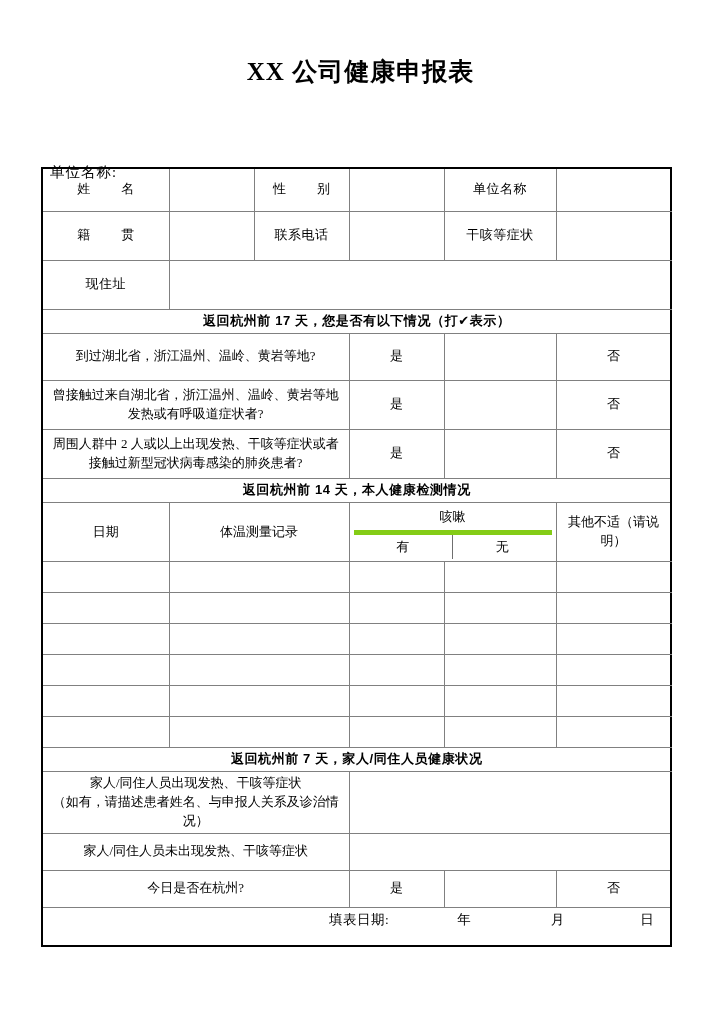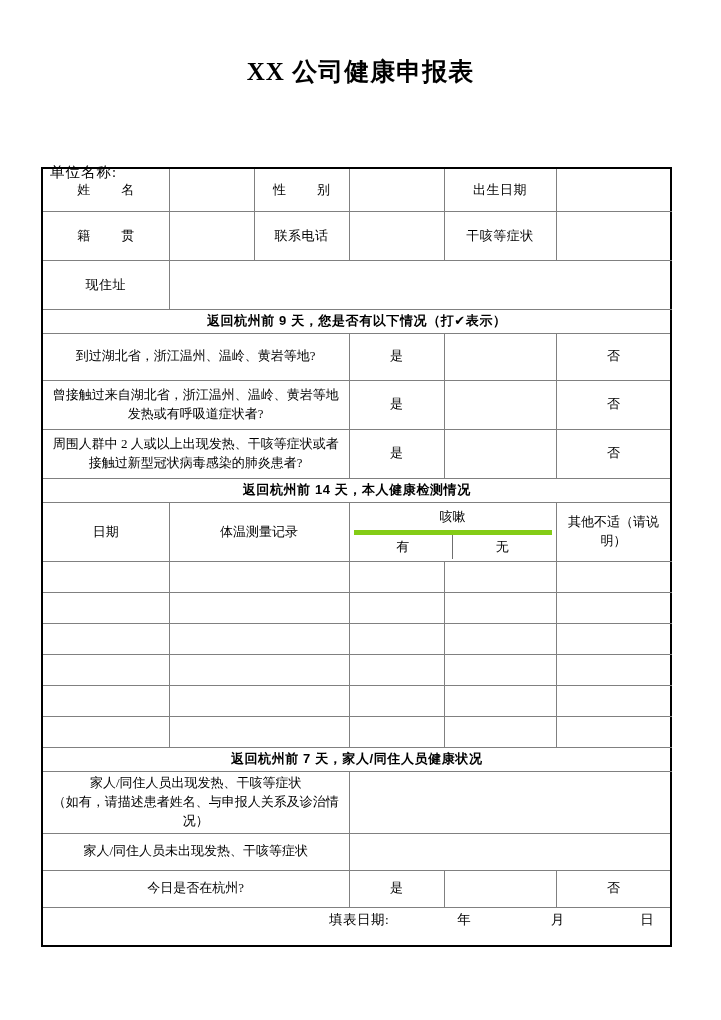--- a/index.html
+++ b/index.html
@@ -63,20 +63,21 @@
     text-align: center;
     line-height: 1.45;
     font-size: 13px;
   }
   
   table.form {
     border: 2px solid #000;
   }
   td.lbl {
     letter-spacing: 0.5px;
+    font-family: Liberation Mono, monospace;
   }
   td.spaced {
     letter-spacing: 9px;
     text-indent: 9px;
   }
   td.blank { }
   td.section {
     font-weight: bold;
     font-size: 15.5px;
     text-align: center;
@@ -171,40 +172,40 @@
       <col style="width:112px">
       <col style="width:115px">
     </colgroup>
 
     <tbody>
         <tr class="rowh-a">
       <td class="lbl spaced">姓　名</td>
       <td class="blank"></td>
       <td class="lbl spaced">性　别</td>
       <td class="blank"></td>
-      <td class="lbl">出生日期</td>
+      <td class="lbl">单位名称</td>
       <td class="blank"></td>
     </tr>
 
     <tr class="rowh-b">
       <td class="lbl spaced">籍　贯</td>
       <td class="blank"></td>
       <td class="lbl">联系电话</td>
       <td class="blank"></td>
       <td class="lbl">干咳等症状</td>
       <td class="blank"></td>
     </tr>
 
     <tr class="rowh-b">
       <td class="lbl">现住址</td>
       <td class="blank" colspan="5"></td>
     </tr>
 
     <tr>
-      <td class="section" colspan="6">返回杭州前 9 天，您是否有以下情况（打✔表示）</td>
+      <td class="section" colspan="6">返回杭州前 17 天，您是否有以下情况（打✔表示）</td>
     </tr>
 
     <tr class="rowh-q1">
       <td class="qtext" colspan="3">到过湖北省，浙江温州、温岭、黄岩等地?</td>
       <td style="width:58px">是</td>
       <td style="width:63px"></td>
       <td style="width:57px">否</td>
       <td></td>
     </tr>
 

